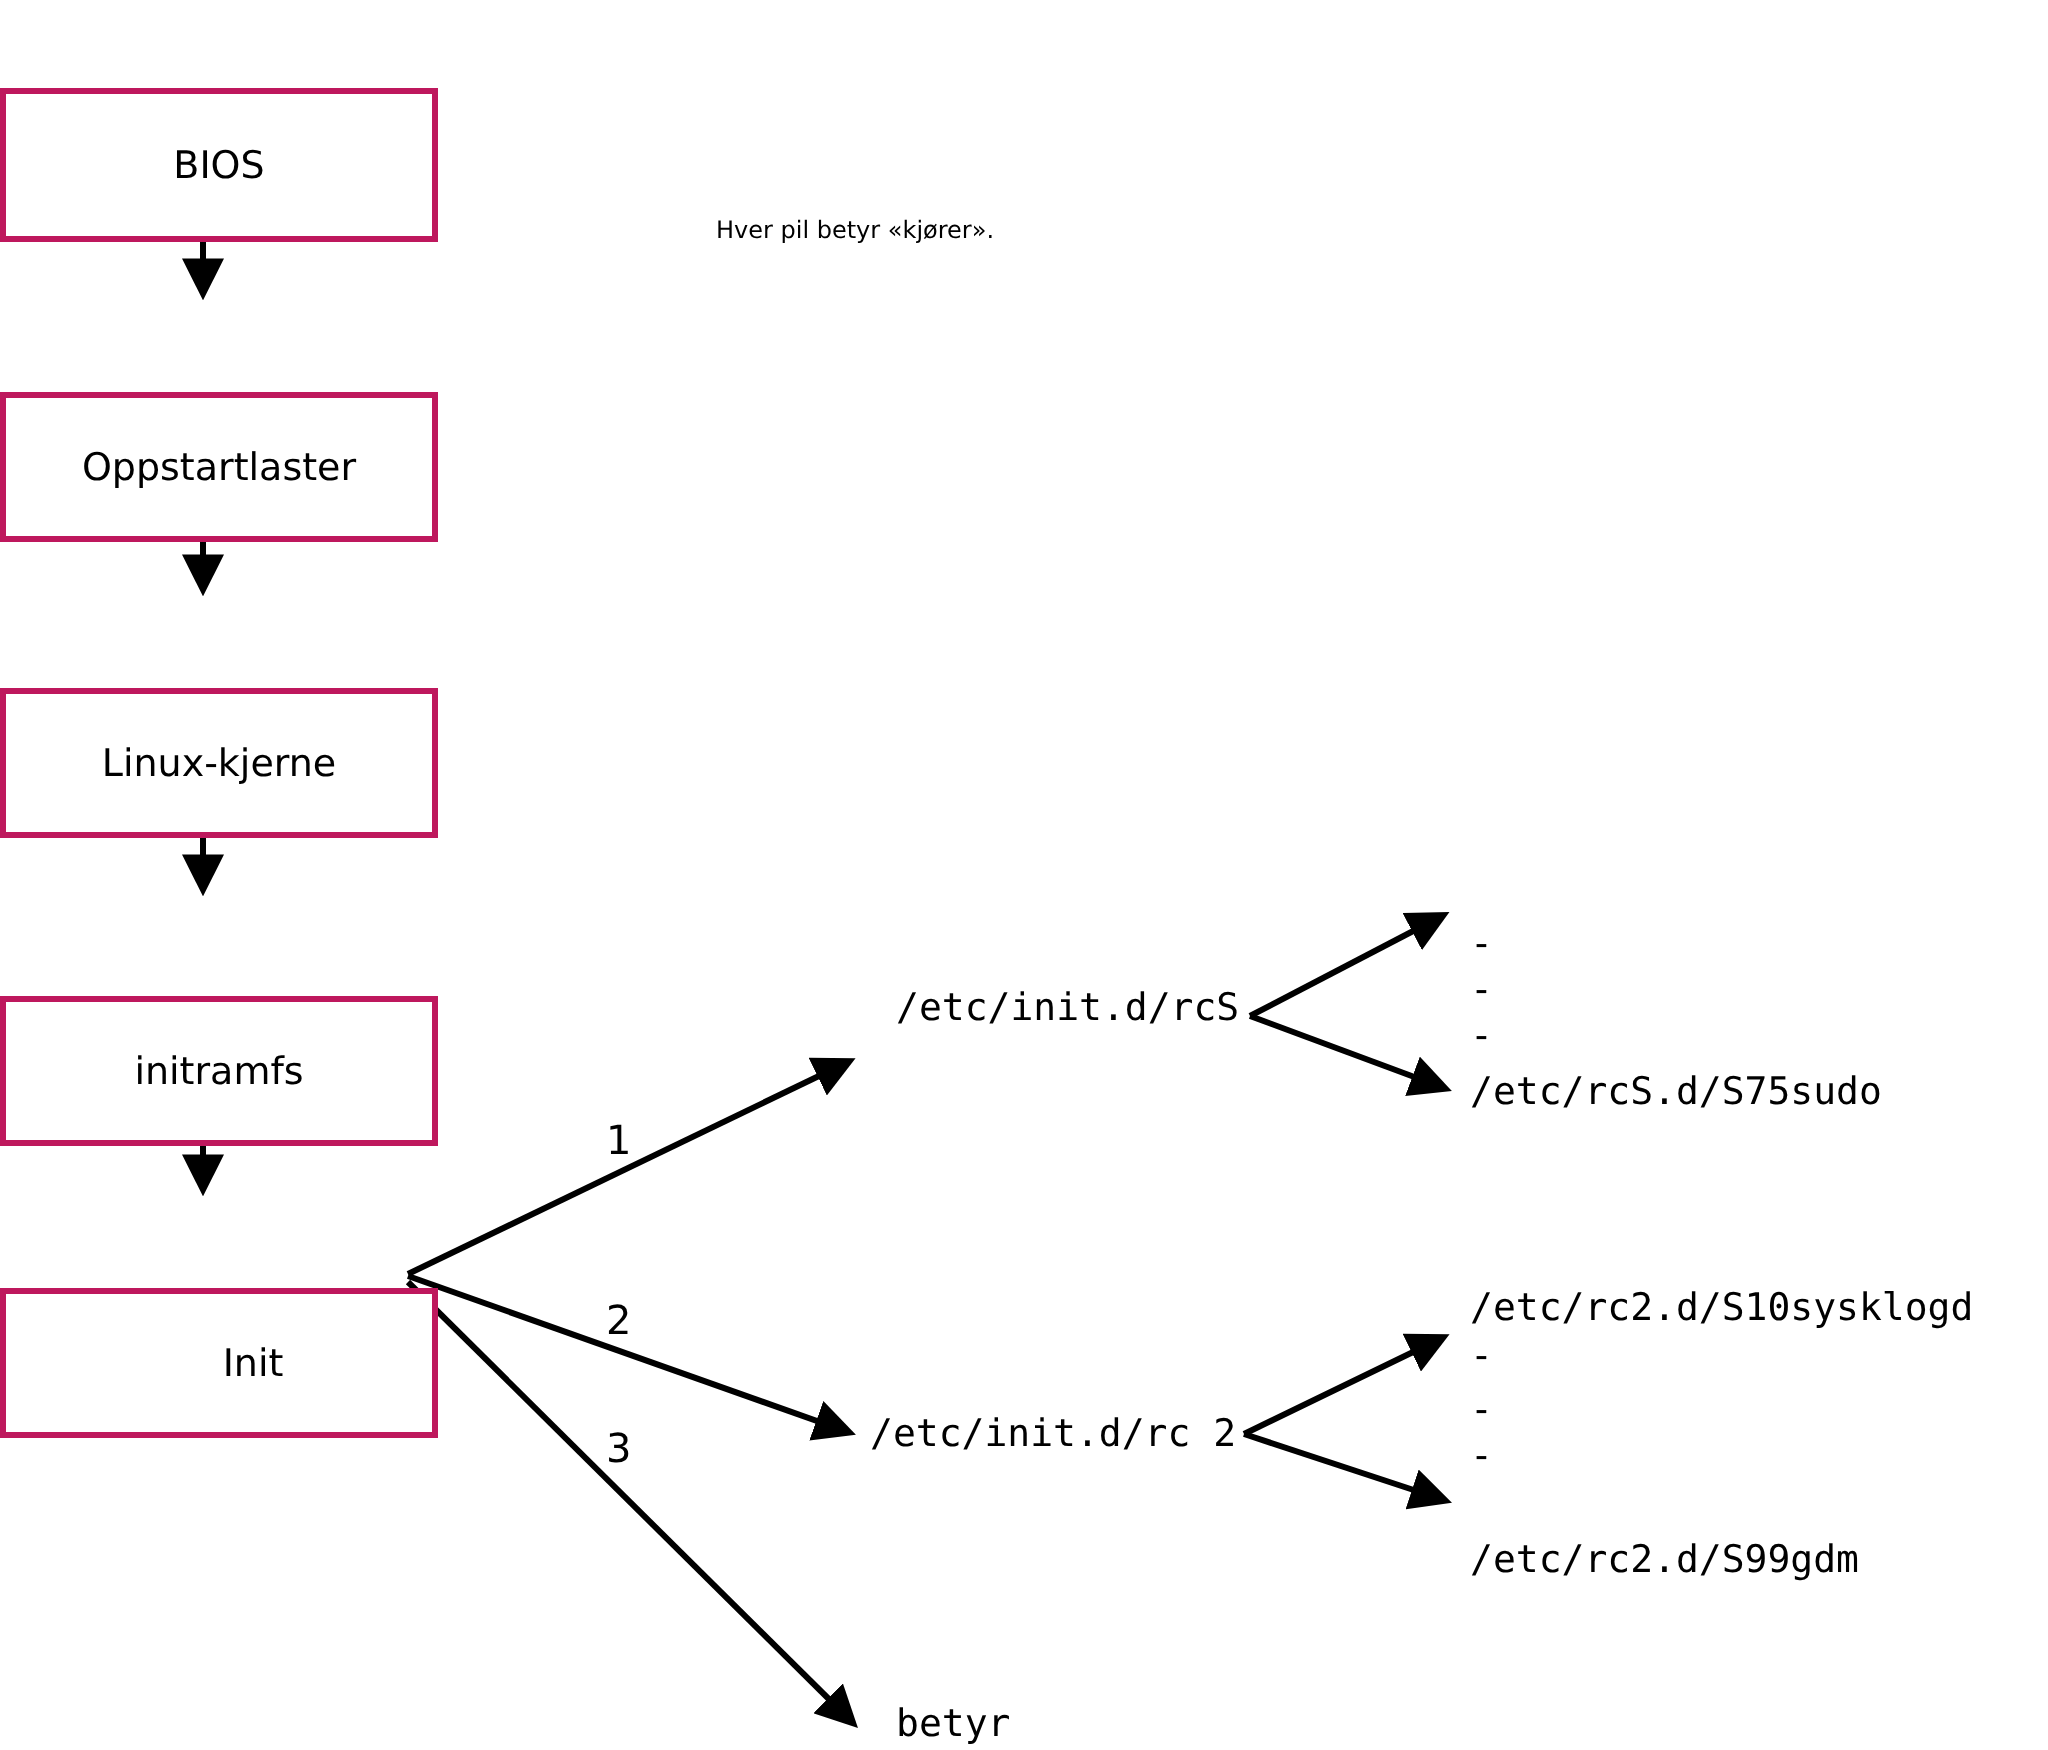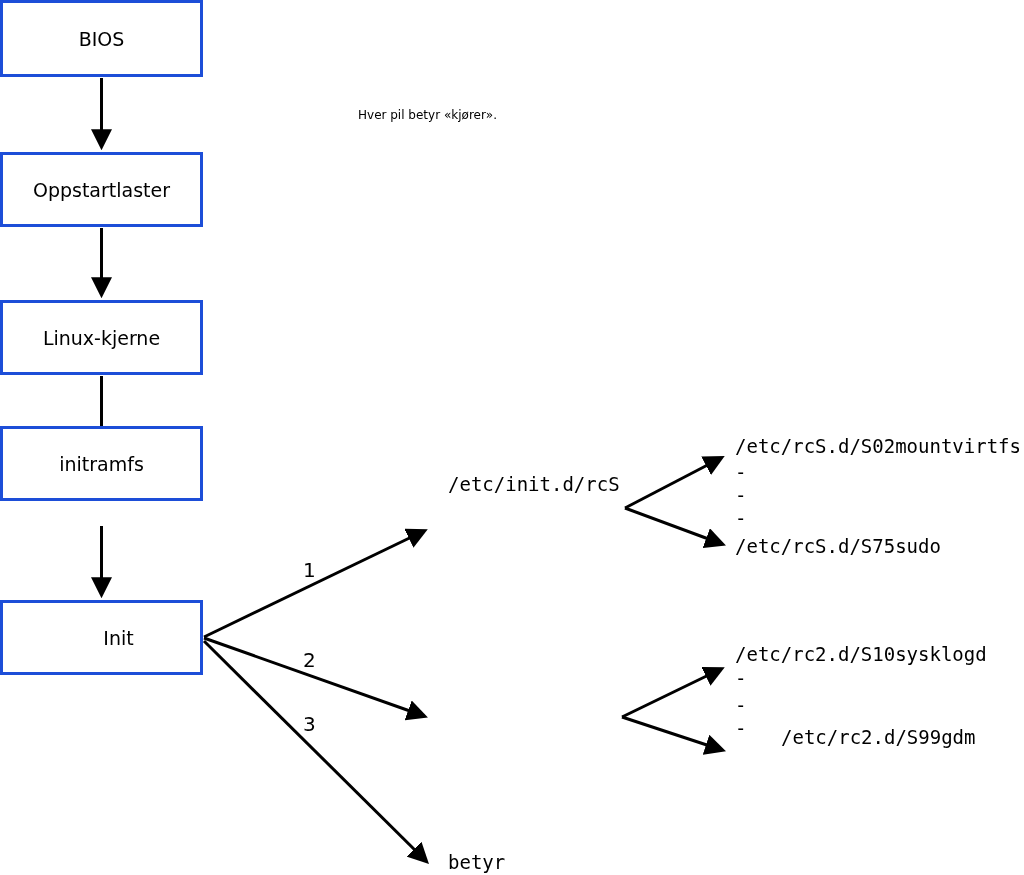--- a/index.html
+++ b/index.html
@@ -19,28 +19,29 @@
   .arrows-svg {
     position: absolute;
     left: 0;
     top: 0;
     width: 1024px;
     height: 875px;
   }
   .box {
     position: absolute;
     left: 0;
-    width: 203px;
+    width: 219px;
     box-sizing: border-box;
-    border: 3px solid #1d4ed8;
+    border: 3px solid #be185d;
     background: #ffffff;
     display: flex;
     align-items: center;
     justify-content: center;
     font-size: 19px;
+    margin-top: 44px;
   }
   .note {
     position: absolute;
     left: 358px;
     top: 115px;
     transform: translateY(-50%);
     font-size: 12px;
     white-space: nowrap;
   }
   .num {
@@ -88,41 +89,41 @@
 
   <div class="box" style="top:0; height:77px;">
     <span>BIOS</span>
   </div>
   <div class="box" style="top:152px; height:75px;align-items:center;">
     <span>Oppstartlaster</span>
   </div>
   <div class="box" style="top:300px; height:75px;justify-content:center;">
     <span>Linux-kjerne</span>
   </div>
-  <div class="box" style="top:426px; height:75px;">
+  <div class="box" style="top:454px; height:75px;">
     <span>initramfs</span>
   </div>
   <div class="box" style="top:600px; height:75px;padding-left:34px;">
     <span>Init</span>
   </div>
 
   <div class="note">Hver pil betyr «kjører».</div>
 
   <div class="num" style="left:303px; top:570px;">1</div>
   <div class="num" style="left:303px; top:660px;">2</div>
   <div class="num" style="left:303px; top:724px;">3</div>
 
-  <div class="mono" style="left:448px; top:484px;text-align:center;">/etc/init.d/rcS</div>
-  <div class="mono" style="left:735px; top:446px;">/etc/rcS.d/S02mountvirtfs</div>
+  <div class="mono" style="left:448px; top:504px;text-align:center;">/etc/init.d/rcS</div>
   <div class="mono" style="left:735px; top:472px;">-</div>
   <div class="mono" style="left:735px; top:495px;">-</div>
   <div class="mono" style="left:735px; top:518px;">-</div>
   <div class="mono" style="left:735px; top:546px;">/etc/rcS.d/S75sudo</div>
 
+  <div class="mono" style="left:435px; top:717px;">/etc/init.d/rc 2</div>
   <div class="mono" style="left:735px; top:654px;">/etc/rc2.d/S10sysklogd</div>
   <div class="mono" style="left:735px; top:678px;">-</div>
   <div class="mono" style="left:735px; top:705px;">-</div>
   <div class="mono" style="left:735px; top:728px;">-</div>
-  <div class="mono" style="left:735px; top:737px;margin-left:46px;">/etc/rc2.d/S99gdm</div>
+  <div class="mono" style="left:735px; top:780px;">/etc/rc2.d/S99gdm</div>
 
   <div class="mono" style="left:448px; top:862px;">betyr</div>
 
 </div>
 
 </body></html>

